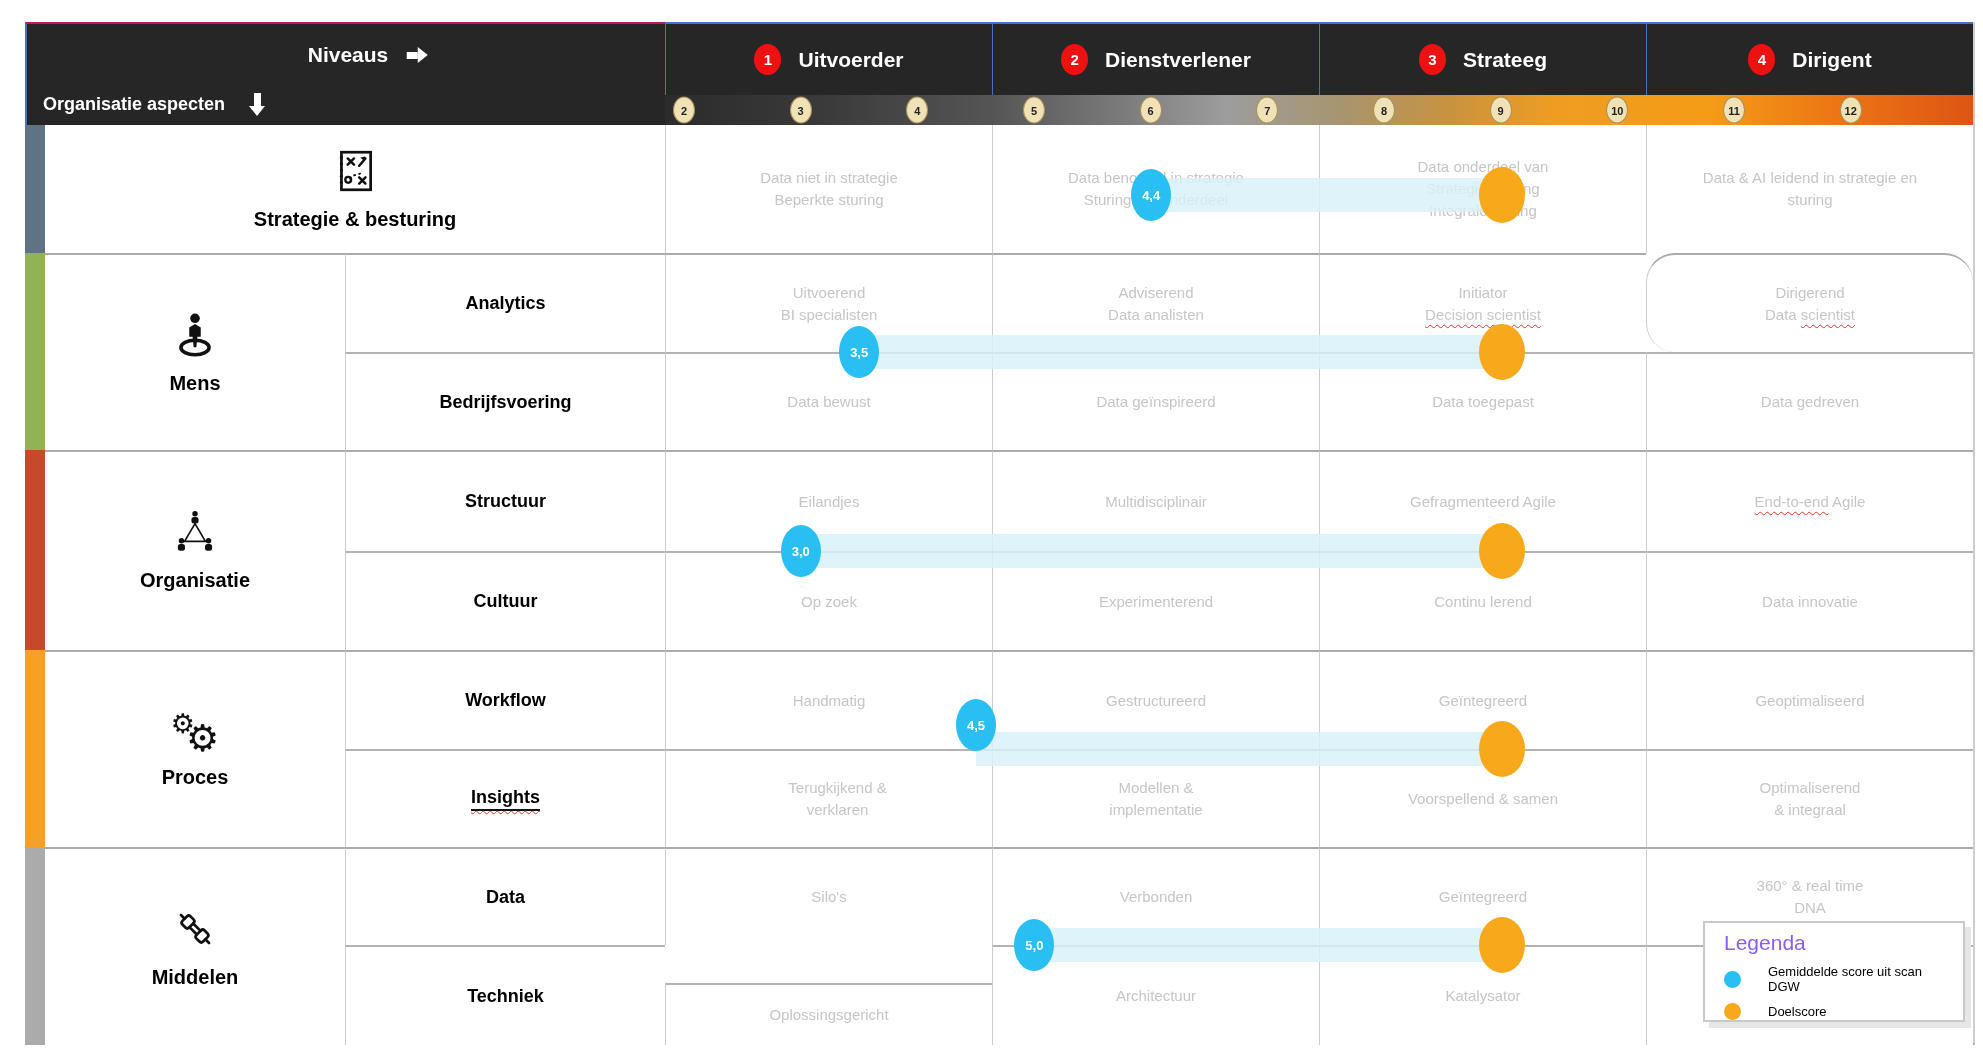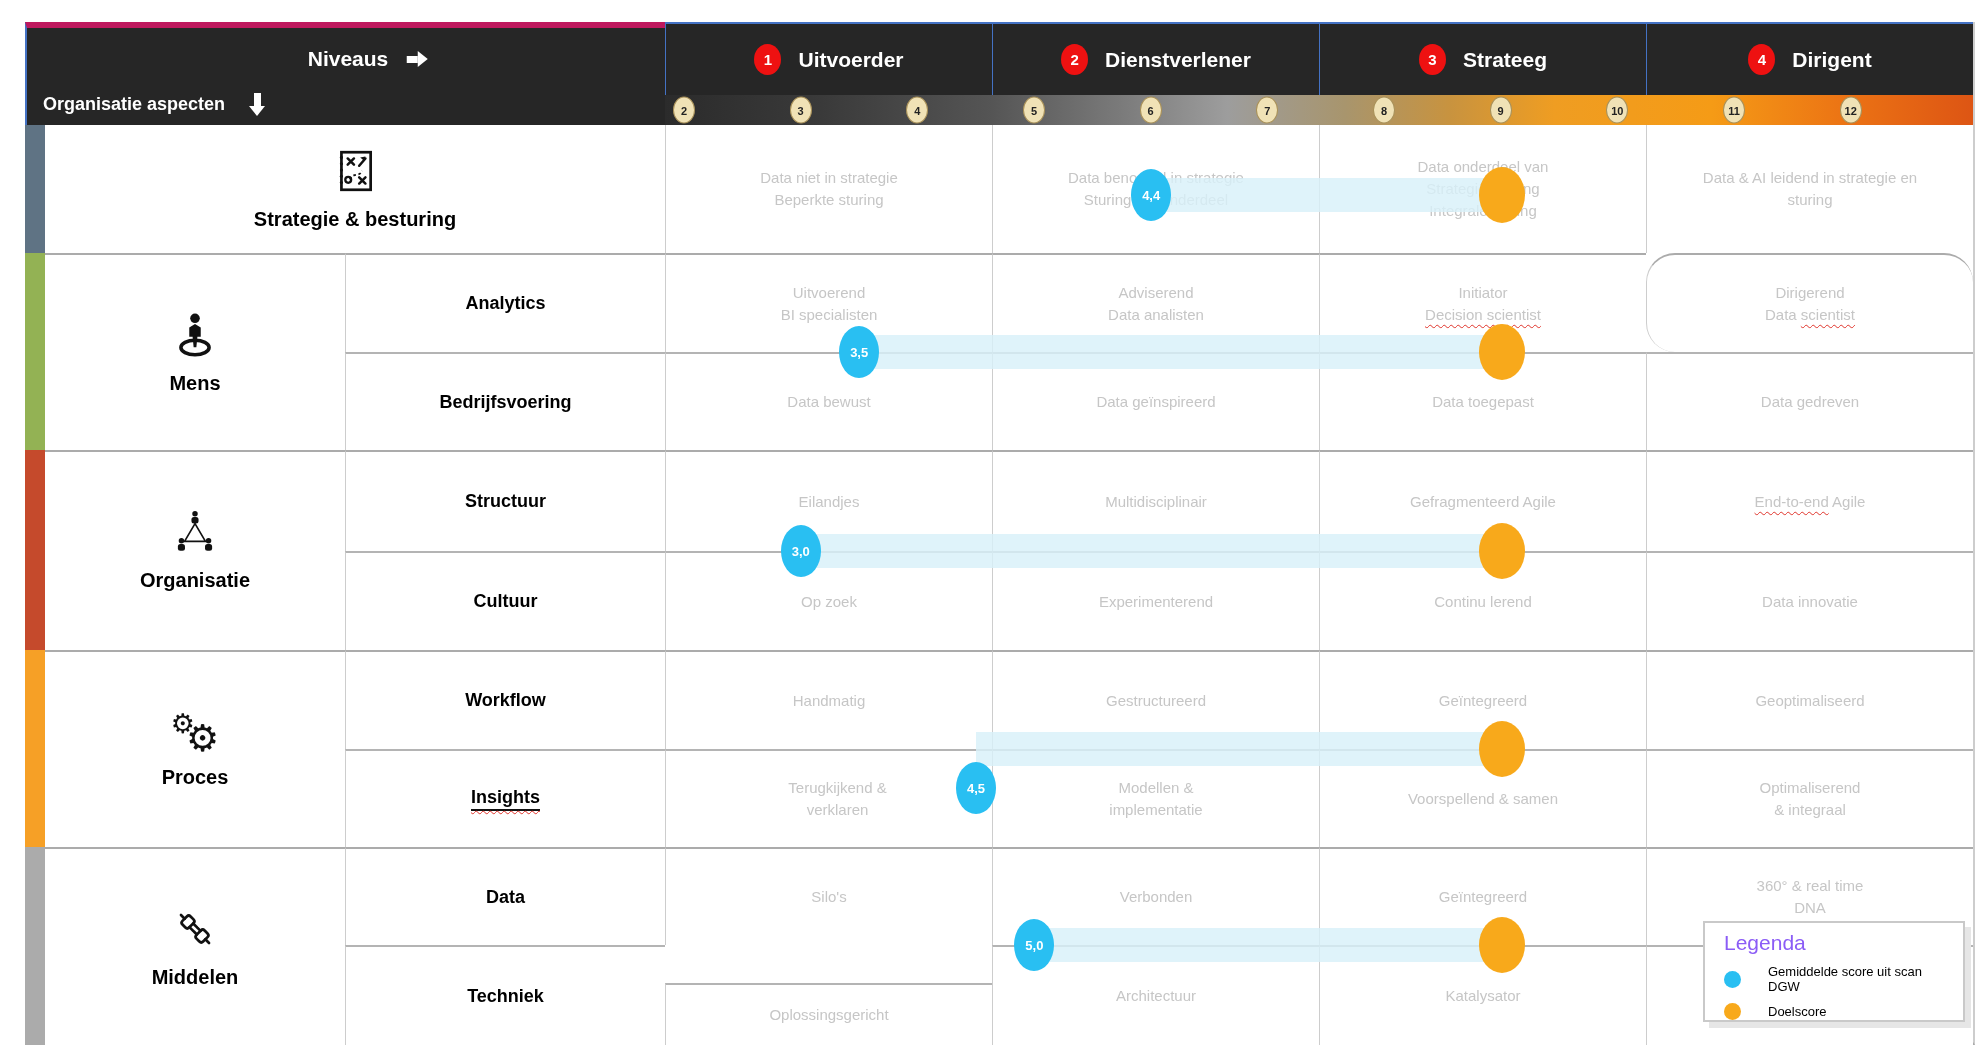--- a/index.html
+++ b/index.html
@@ -4,21 +4,21 @@
 <style>
   html,body{margin:0;padding:0;background:#fff;}
   body{font-family:"Liberation Sans","DejaVu Sans",sans-serif;}
   .stage{position:relative;width:1983px;height:1063px;background:#fff;overflow:hidden;}
   .matrix{position:absolute;left:25px;top:22px;width:1950px;height:1023px;display:grid;
     grid-template-columns:20px 300px 320px repeat(4,1fr);
     grid-template-rows:73px 30px 128px 99px 98px 101px 99px 99px 98px 98px 100px;
     background:#fff;border-bottom:3px solid #ABABAB;border-right:2px solid #CDCDCD;box-sizing:border-box;}
   
   .corner{grid-column:1/4;grid-row:1/3;background:#262626;position:relative;color:#fff;
-    border-top:6px solid #be185d;border-left:2px solid #4472C4;}
+    border-top:2px solid #be185d;border-left:2px solid #4472C4;}
   .niveaus{position:absolute;top:19px;left:50%;transform:translateX(-32%);display:flex;align-items:center;gap:18px;
     font-size:21px;font-weight:bold;}
   .aspecten{position:absolute;bottom:9px;left:16px;display:flex;align-items:center;gap:24px;
     font-size:18px;font-weight:bold;}
   .arrow-right{display:inline-flex;align-items:center;}
   .arrow-right .bar{width:11px;height:7px;background:#fff;}
   .arrow-right .head{width:0;height:0;border-left:10px solid #fff;border-top:8px solid transparent;border-bottom:8px solid transparent;}
   .arrow-down{display:inline-flex;flex-direction:column;align-items:center;}
   .arrow-down .bar{width:7px;height:13px;background:#fff;}
   .arrow-down .head{width:0;height:0;border-top:10px solid #fff;border-left:8px solid transparent;border-right:8px solid transparent;}
@@ -335,21 +335,21 @@
       <div class="band" style="left: 1126.2px; width: 350.4px; top: 156px;"></div>
       <div class="dot-avg" style="left: 1106.2px; top: 147px;">4,4</div>
       <div class="dot-target" style="left: 1453.6px; top: 145px;"></div>
       <div class="band" style="left: 834.2px; width: 642.4px; top: 313px;"></div>
       <div class="dot-avg" style="left: 814.2px; top: 304px;">3,5</div>
       <div class="dot-target" style="left: 1453.6px; top: 302px;"></div>
       <div class="band" style="left: 775.8px; width: 700.8px; top: 512px;"></div>
       <div class="dot-avg" style="left: 755.8px; top: 503px;">3,0</div>
       <div class="dot-target" style="left: 1453.6px; top: 501px;"></div>
       <div class="band" style="left: 951px; width: 525.6px; top: 710px;"></div>
-      <div class="dot-avg" style="left: 931px; top: 740px;">4,5</div>
+      <div class="dot-avg" style="left: 931px; top: 677px;">4,5</div>
       <div class="dot-target" style="left: 1453.6px; top: 699px;"></div>
       <div class="band" style="left: 1009.4px; width: 467.2px; top: 906px;"></div>
       <div class="dot-avg" style="left: 989.4px; top: 897px;">5,0</div>
       <div class="dot-target" style="left: 1453.6px; top: 895px;"></div>
     </div>
   <div class="legend" id="legend">
     <div class="legend-title">Legenda</div>
   <div class="legend-item">
         <span class="legend-dot" style="background: rgb(41, 191, 242);"></span>
         <span>Gemiddelde score uit scan DGW</span>

